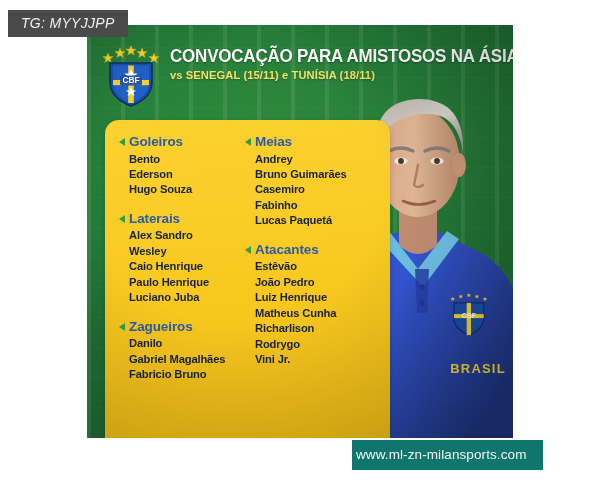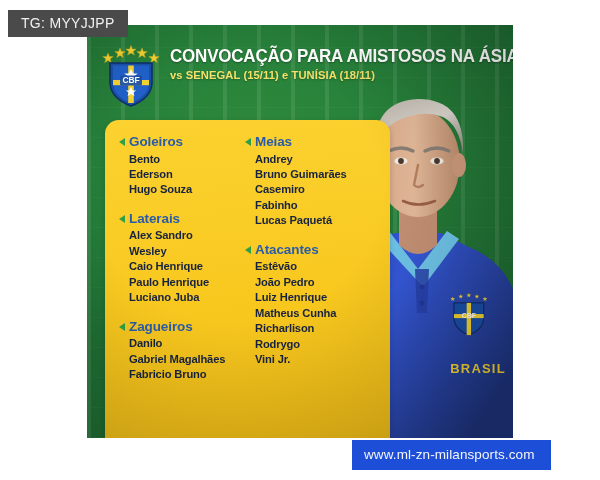--- a/index.html
+++ b/index.html
@@ -90,26 +90,26 @@
   }
 
   
   #coach{ position:absolute; right:0; top:30px; width:190px; height:383px; }
 
   
   #tg-watermark{
     position:absolute; left:8px; top:10px;
     background:#4a4a4a; color:#f0f0f0;
     font-size:14px; padding:5px 13px 6px 13px;
-    letter-spacing:.3px; white-space:nowrap;
+    letter-spacing:.3px; white-space:nowrap;font-style:italic;
   }
   #url-watermark{
     position:absolute; left:352px; top:440px;
-    background:#1d4ed8; color:#f4f4f4;
-    font-size:13.5px; padding:7px 16px 8px 12px;
+    background:#0f766e; color:#f4f4f4;
+    font-size:13.5px; padding:7px 16px 8px 4px;
     letter-spacing:.1px; white-space:nowrap;
   }
 </style>
 </head>
 <body>
 
 <div id="stage">
 
   <div id="poster">
 

